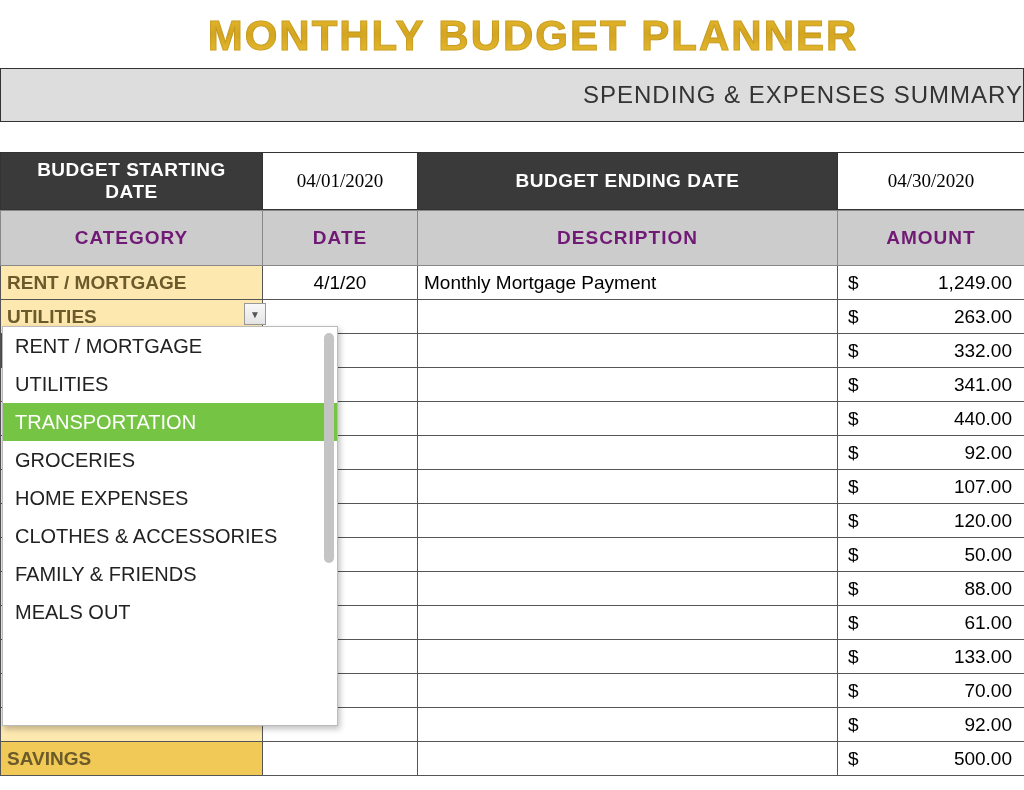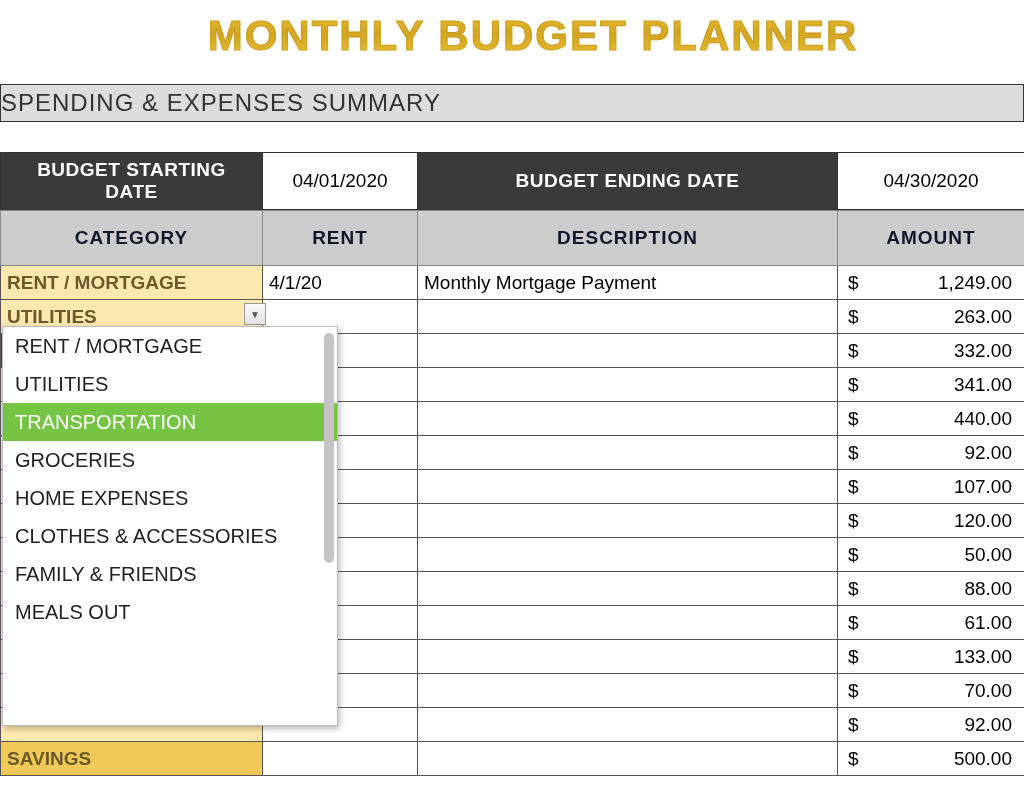--- a/index.html
+++ b/index.html
@@ -15,63 +15,62 @@
   -webkit-background-clip: text;
   background-clip: text;
   color: transparent;
   margin-left: 42px;
   -webkit-text-stroke: 1px rgba(160,120,20,0.3);
 }
 
 .subtitle-bar {
   background: #ddd;
   border: 1px solid #333;
-  text-align: left;
+  text-align: right;
   font-size: 24px;
   font-weight: 500;
   letter-spacing: 1px;
-  padding: 4px 0;
+  padding: 12px 0;
   color: #333;
-  margin-top: 16px;
 }
 
 .spacer { height: 30px; }
 
 table { border-collapse: collapse; width: 100%; table-layout: fixed; }
 col.c1 { width: 262px; }
 col.c2 { width: 155px; }
 col.c3 { width: 420px; }
 col.c4 { width: 187px; }
 
 .hdr-row td { border: 1px solid #333; padding: 6px 8px; font-size: 19px; vertical-align: middle; height: 34px; }
 .hdr-dark { background: #3a3a3a; color: #fff; font-weight: bold; text-align: center; letter-spacing: 0.5px; }
-.hdr-date { background: #fff; text-align: center; font-size: 19px; }
+.hdr-date { background: #fff; text-align: center; font-size: 19px; font-family: Liberation Serif, serif; }
 
 .col-headers td {
   background: #ccc;
   border: 1px solid #888;
   text-align: center;
   font-weight: bold;
   font-size: 19px;
-  color: #0f172a;
+  color: #701a75;
   padding: 16px 8px;
   letter-spacing: 1px;
   height: 44px;
 }
 
 .data-row td {
   border: 1px solid #555;
   padding: 3px 6px;
   font-size: 19px;
   height: 34px;
   vertical-align: middle;
 }
 .cat-cell { background: #fde8b0; font-weight: bold; color: #6b5a2a; }
 .cat-cell.sav { background: #f1c956; }
-.date-cell { text-align: left; background: #fff; }
+.date-cell { text-align: center; background: #fff; }
 .desc-cell { background: #fff; margin-left: 15px; }
 .amt-cell { background: #fff; position: relative; padding: 3px 12px 3px 10px !important; }
 .amt-dollar { position: absolute; left: 10px; }
 .amt-val { display: block; text-align: right; }
 
 .selected-outline { box-shadow: inset 0 0 0 2px #0a7a0a; }
 
 .dropdown-btn {
   position: absolute;
   left: 244px;
@@ -148,21 +147,21 @@
 <table>
   <colgroup>
         <col class="c1">
         <col class="c2">
         <col class="c3">
         <col class="c4">
       </colgroup>
   <tbody>
         <tr class="col-headers">
     <td>CATEGORY</td>
-    <td>RENT</td>
+    <td>DATE</td>
     <td>DESCRIPTION</td>
     <td>AMOUNT</td>
   </tr>
   </tbody>
       <tbody id="rows-body">
         <tr class="data-row">
           <td class="cat-cell">RENT / MORTGAGE</td>
           <td class="date-cell">4/1/20</td>
           <td class="desc-cell">Monthly Mortgage Payment</td>
           <td class="amt-cell">

